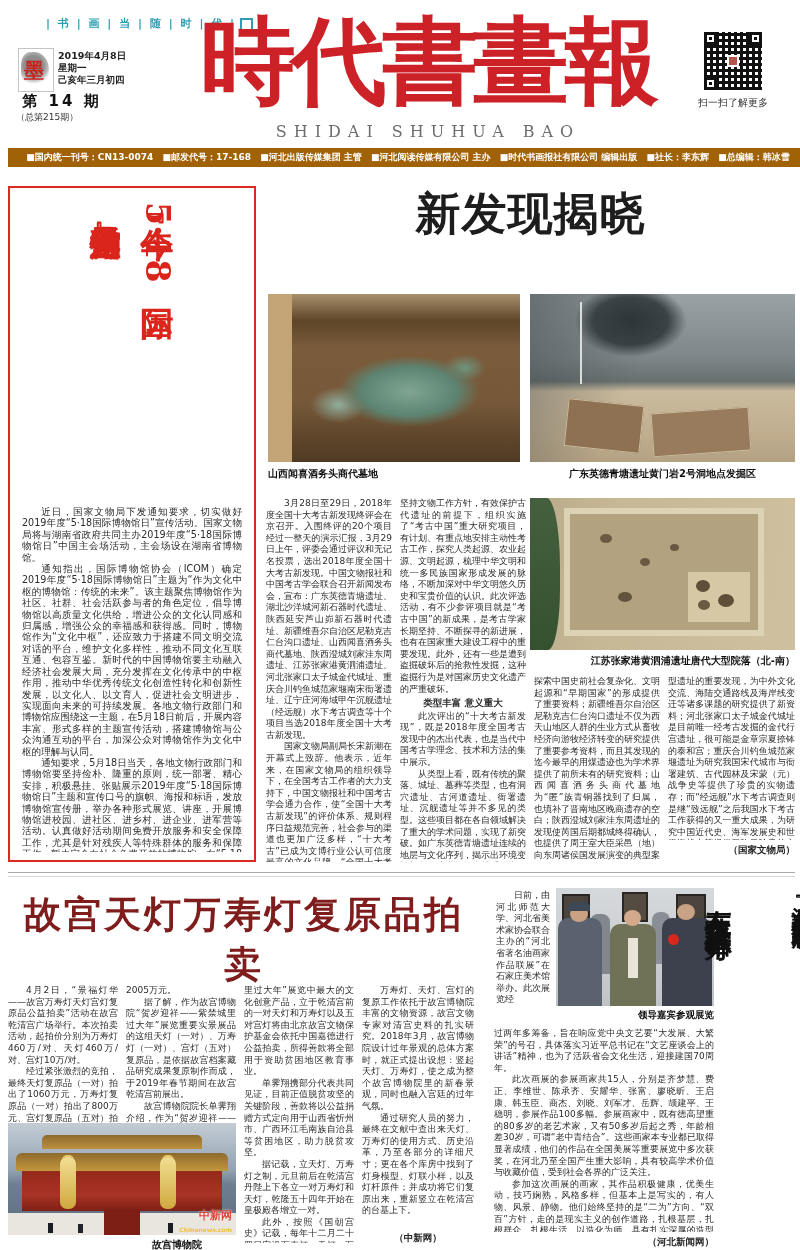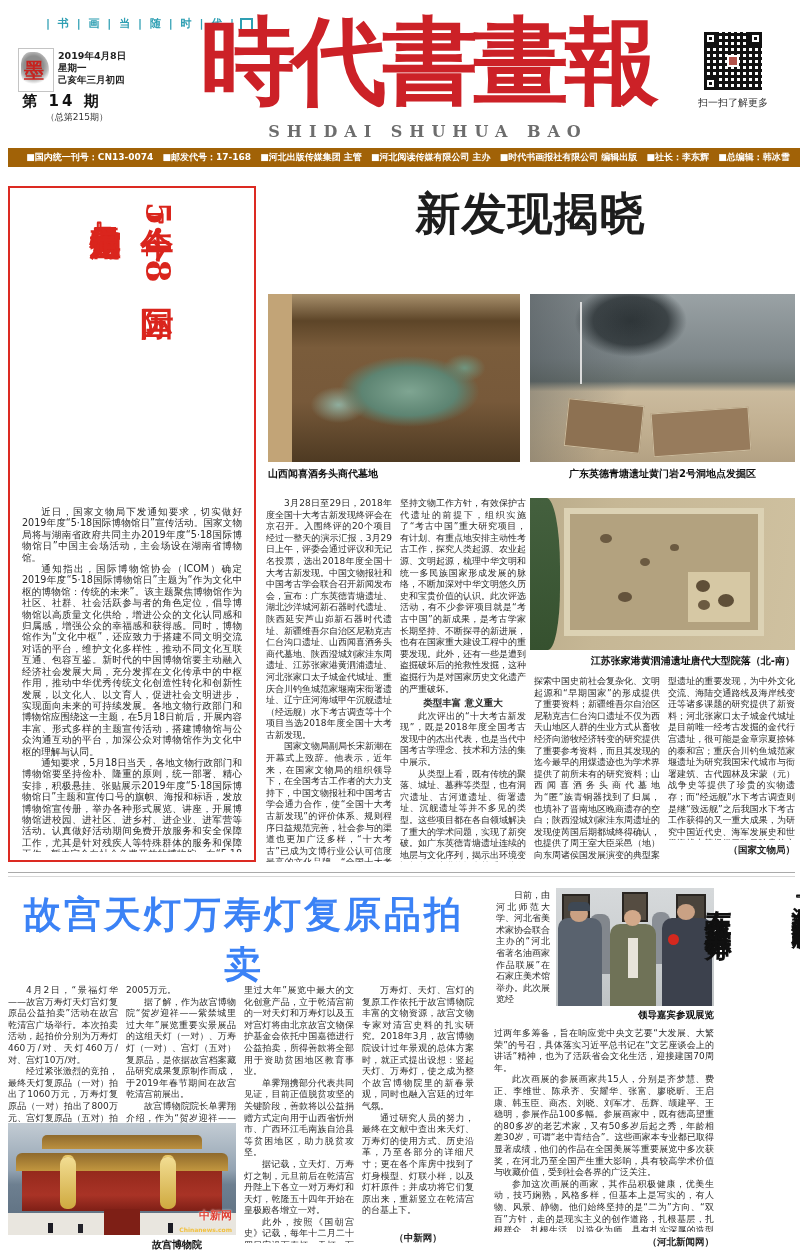--- a/index.html
+++ b/index.html
@@ -10,26 +10,26 @@
   .slogan{left:46px;top:16px;font-size:11px;font-weight:bold;color:#2e9fb3;letter-spacing:2px;}
   .slogan-sq{display:inline-block;width:9px;height:9px;border:2px solid #2e9fb3;margin-left:4px;vertical-align:middle;}
   .stamp{left:18px;top:48px;width:34px;height:42px;border:1px solid #c4c4c4;background:#fff;}
   .stamp-splash{position:absolute;left:2px;top:3px;width:28px;height:34px;
      background:radial-gradient(circle at 45% 40%, #8d8d8d 0 38%, #b8b8b8 55%, rgba(0,0,0,0) 72%);
      border-radius:40% 60% 55% 45%;}
   .stamp-char{position:absolute;left:5px;top:8px;font-size:20px;font-weight:bold;color:#c6231f;
      font-family:"DejaVu Serif",serif;}
   .dates{left:58px;top:50px;font-size:9.5px;line-height:12px;color:#222;font-weight:bold;}
   .issue{left:16px;top:92px;width:92px;text-align:center;font-size:15px;font-weight:bold;letter-spacing:3px;color:#111;}
-  .issue-total{left:16px;top:111px;width:92px;text-align:right;font-size:9px;color:#333;}
+  .issue-total{left:16px;top:111px;width:92px;text-align:left;font-size:9px;color:#333;}
   .paper-title{left:148px;top:4px;width:560px;height:118px;text-align:center;
      font-size:95px;line-height:114px;font-weight:900;color:#cc2127;
      font-family:"DejaVu Serif","Liberation Serif",serif;letter-spacing:-4px;}
   .pinyin{left:148px;top:122px;width:560px;text-align:center;font-size:16px;letter-spacing:7px;
-     color:#6d6d6d;font-family:"DejaVu Serif",serif;font-weight:bold;}
+     color:#6d6d6d;font-family:"DejaVu Serif",serif;font-weight:normal;}
   .qr{left:704px;top:32px;width:58px;height:58px;background:#fff;}
   .qr-pat{position:absolute;inset:0;
      background:repeating-linear-gradient(0deg,#111 0 3px,rgba(0,0,0,0) 3px 6px),
                 repeating-linear-gradient(90deg,#111 0 3px,#fff 3px 6px);}
   .qr-f{position:absolute;width:13px;height:13px;border:3px solid #111;background:#fff;box-sizing:border-box;}
   .qr-f i{position:absolute;left:2px;top:2px;width:3px;height:3px;background:#111;}
   .qr-logo{position:absolute;left:23px;top:23px;width:12px;height:12px;background:#fff;}
   .qr-logo i{position:absolute;left:2px;top:2px;width:8px;height:8px;background:#b4544c;}
   .qr-cap{left:690px;top:96px;width:86px;text-align:center;font-size:10px;color:#333;}
   .info-bar{left:8px;top:148px;width:800px;height:19px;background:#a16207;color:#fff;
@@ -52,21 +52,21 @@
   .ph{position:absolute;overflow:hidden;}
   .cap{position:absolute;font-size:10px;font-weight:bold;color:#111;}
   .txtcol{position:absolute;overflow:hidden;font-size:9px;line-height:11.6px;text-align:justify;color:#2b2b2b;}
   .subhead{text-align:center;font-weight:bold;font-size:9.5px;margin:2px 0;text-indent:0;}
   .sign-abs{position:absolute;text-align:right;font-weight:bold;font-size:9.5px;background:#fff;}
   
   .divider{left:8px;top:872px;width:787px;height:3px;border-top:1px solid #aaa;border-bottom:1px solid #d7d7d7;}
   
   .palace{left:8px;top:888px;width:476px;height:362px;}
   .palace-h{position:absolute;left:6px;top:2px;width:460px;text-align:center;font-size:37px;
-     font-weight:900;letter-spacing:3px;color:#3b82f6;}
+     font-weight:900;letter-spacing:3px;color:#7f1d1d;}
   
   .hebei{left:494px;top:888px;width:220px;height:414px;}
   .ex-head{left:720px;top:888px;width:76px;height:362px;display:flex;justify-content:center;}
   .ex-h1{font-size:21px;font-weight:bold;color:#101010;font-family:"DejaVu Serif",serif;margin:0 4px;letter-spacing:2px;}
   .ex-h2{font-size:27px;font-weight:bold;color:#101010;font-family:"DejaVu Serif",serif;margin:0 4px;margin-block-start:52px;letter-spacing:3px;}
   
   .wm1{position:absolute;right:4px;bottom:12px;font-size:11px;font-weight:bold;color:#e04438;
        font-family:"DejaVu Serif",serif;text-shadow:0 0 2px #fff;}
   .wm2{position:absolute;right:4px;bottom:2px;font-size:6px;font-weight:bold;color:#f2c03c;}
 </style>

